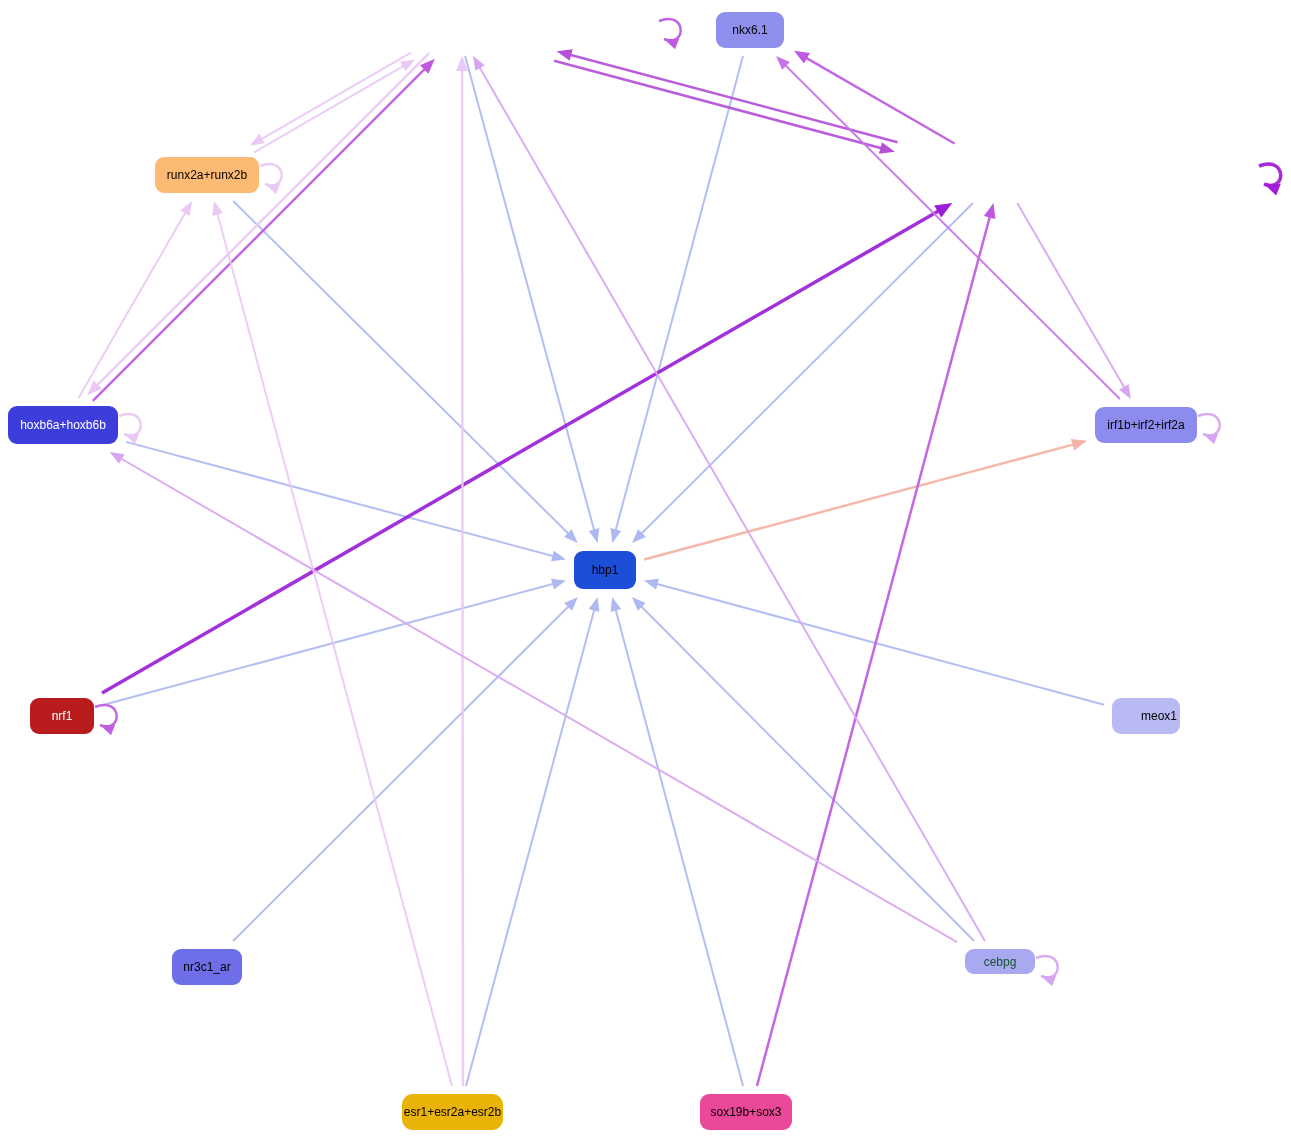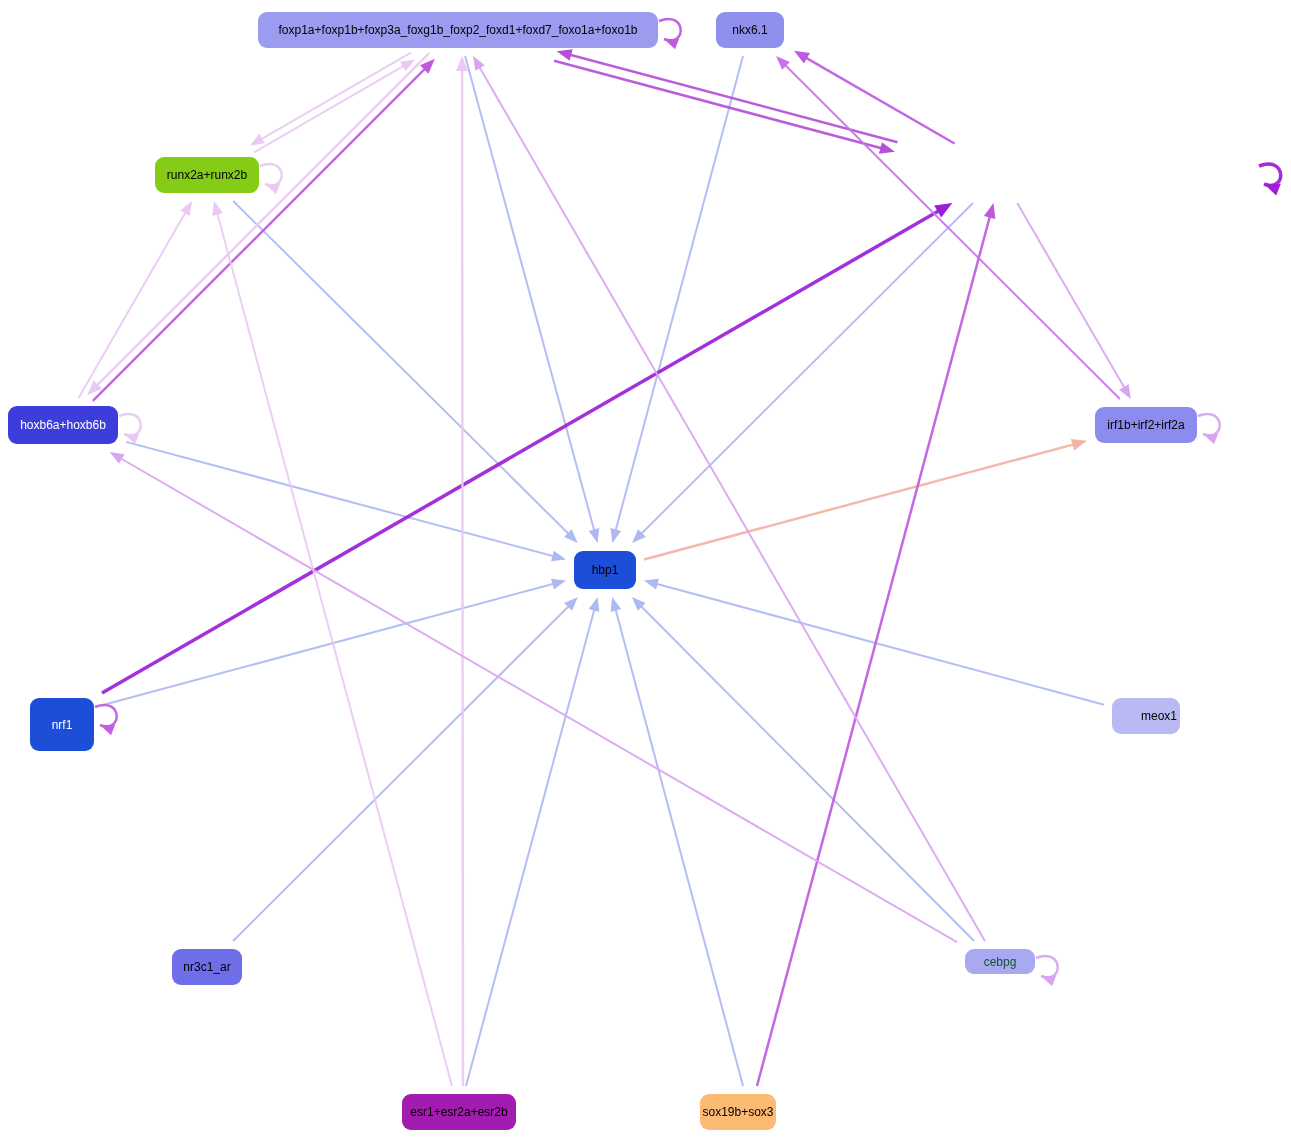--- a/index.html
+++ b/index.html
@@ -81,26 +81,25 @@
       <path d="M 119 416 C 147 405, 147 443, 124 434" fill="none" stroke="#eac9f4" stroke-width="2.5" stroke-opacity="0.95"></path>
       <polygon points="124,434 139.04159533307336,433.9797555917455 135.03320249868773,444.2234261685088" fill="#eac9f4"></polygon>
       <path d="M 1198 416 C 1226 405, 1226 443, 1203 434" fill="none" stroke="#d8a6f0" stroke-width="2.5" stroke-opacity="0.95"></path>
       <polygon points="1203,434 1218.0415953330735,433.9797555917455 1214.0332024986878,444.2234261685088" fill="#d8a6f0"></polygon>
       <path d="M 95 707 C 123 696, 123 734, 100 725" fill="none" stroke="#c060e0" stroke-width="2.5" stroke-opacity="0.95"></path>
       <polygon points="100,725 115.04159533307336,724.9797555917456 111.03320249868773,735.2234261685088" fill="#c060e0"></polygon>
       <path d="M 1036 958 C 1064 947, 1064 985, 1041 976" fill="none" stroke="#d8a6f0" stroke-width="2.5" stroke-opacity="0.95"></path>
       <polygon points="1041,976 1056.0415953330735,975.9797555917456 1052.0332024986878,986.2234261685088" fill="#d8a6f0"></polygon>
     </svg>
   <div id="node-layer">
-      <div class="node" style="left: 258px; top: 12px; width: 400px; height: 36px; background: rgb(155, 155, 239); color: rgb(0, 0, 0);">foxp1a+foxp1b+foxp3a_foxg1b_foxp2_foxd1+foxd7_foxo1a+foxo1b</div>
       <div class="node" style="left: 716px; top: 12px; width: 68px; height: 36px; background: rgb(143, 143, 238); color: rgb(0, 0, 0);">nkx6.1</div>
-      <div class="node" style="left: 155px; top: 157px; width: 104px; height: 36px; background: #84cc16; color: rgb(0, 0, 0);">runx2a+runx2b</div>
+      <div class="node" style="left: 155px; top: 157px; width: 104px; height: 36px; background: #fdba74; color: rgb(0, 0, 0);">runx2a+runx2b</div>
       <div class="node" style="left: 8px; top: 406px; width: 110px; height: 38px; background: rgb(61, 61, 220); color: rgb(255, 255, 255);">hoxb6a+hoxb6b</div>
       <div class="node" style="left: 1095px; top: 407px; width: 102px; height: 36px; background: rgb(140, 140, 238); color: rgb(0, 0, 0);">irf1b+irf2+irf2a</div>
       <div class="node" style="left: 574px; top: 551px; width: 62px; height: 38px; background: #1d4ed8; color: rgb(0, 0, 0);">hbp1</div>
-      <div class="node" style="left: 30px; top: 698px; width: 64px; height: 53px; background: #1d4ed8; color: rgb(255, 255, 255);">nrf1</div>
+      <div class="node" style="left: 30px; top: 698px; width: 64px; height: 36px; background: #b91c1c; color: rgb(255, 255, 255);">nrf1</div>
       <div class="node" style="left: 1112px; top: 698px; width: 68px; height: 36px; background: rgb(185, 185, 244); color: rgb(0, 0, 0); padding-left: 26px;">meox1</div>
       <div class="node" style="left: 172px; top: 949px; width: 70px; height: 36px; background: rgb(110, 110, 233); color: rgb(0, 0, 0);">nr3c1_ar</div>
       <div class="node" style="left: 965px; top: 949px; width: 70px; height: 25px; background: rgb(169, 169, 242); color: #14532d;">cebpg</div>
-      <div class="node" style="left: 402px; top: 1094px; width: 114px; height: 36px; background: #a21caf; color: rgb(0, 0, 0);">esr1+esr2a+esr2b</div>
-      <div class="node" style="left: 700px; top: 1094px; width: 76px; height: 36px; background: #fdba74; color: rgb(0, 0, 0);">sox19b+sox3</div>
+      <div class="node" style="left: 402px; top: 1094px; width: 101px; height: 36px; background: #eab308; color: rgb(0, 0, 0); border-radius: 11px;">esr1+esr2a+esr2b</div>
+      <div class="node" style="left: 700px; top: 1094px; width: 92px; height: 36px; background: #ec4899; color: rgb(0, 0, 0);">sox19b+sox3</div>
     </div>
 </div>
 
 </body></html>

